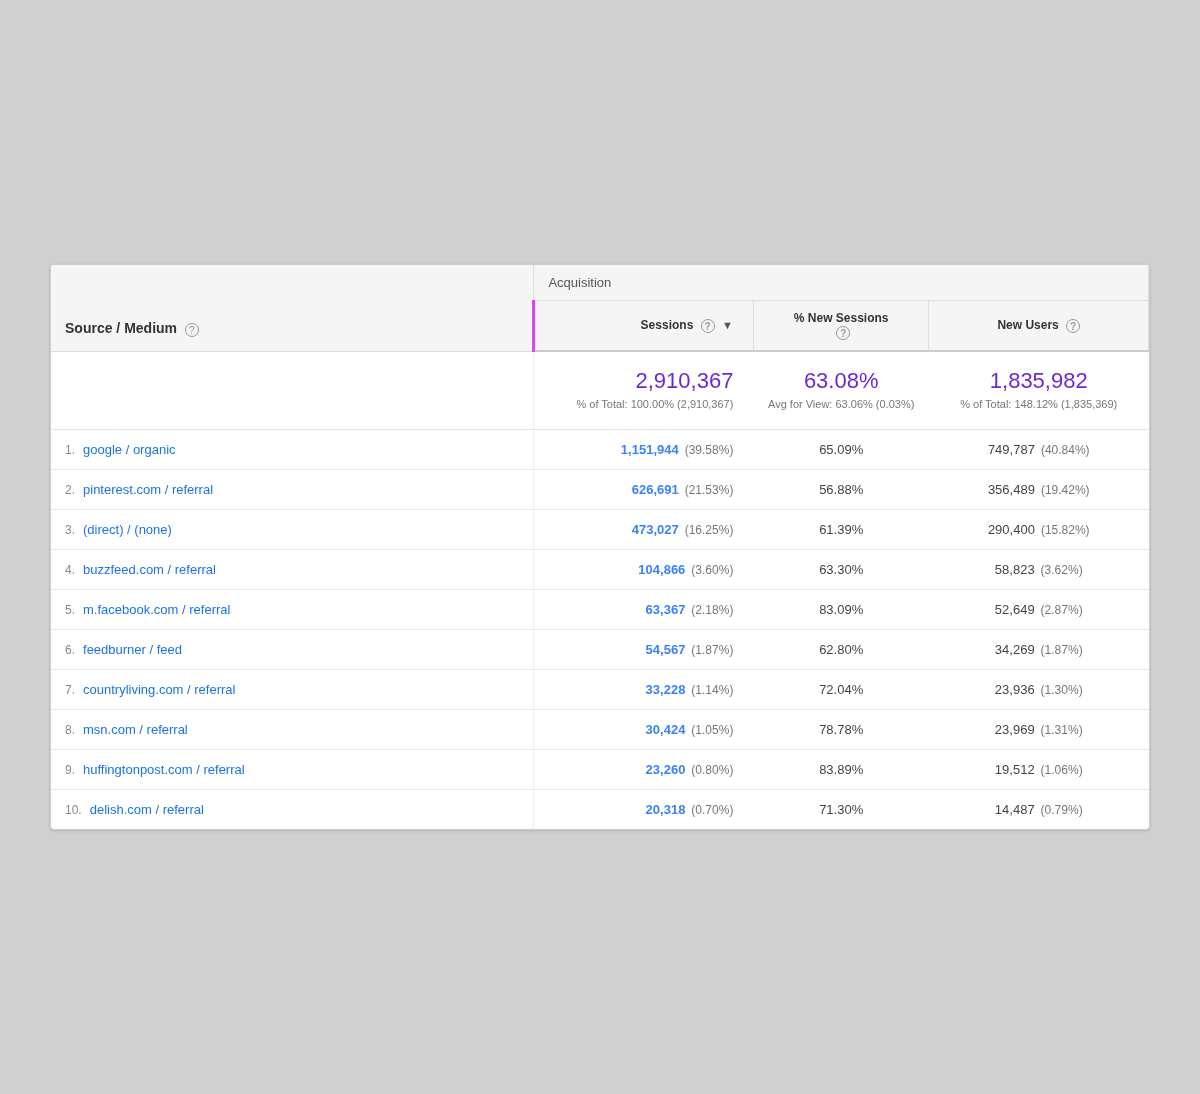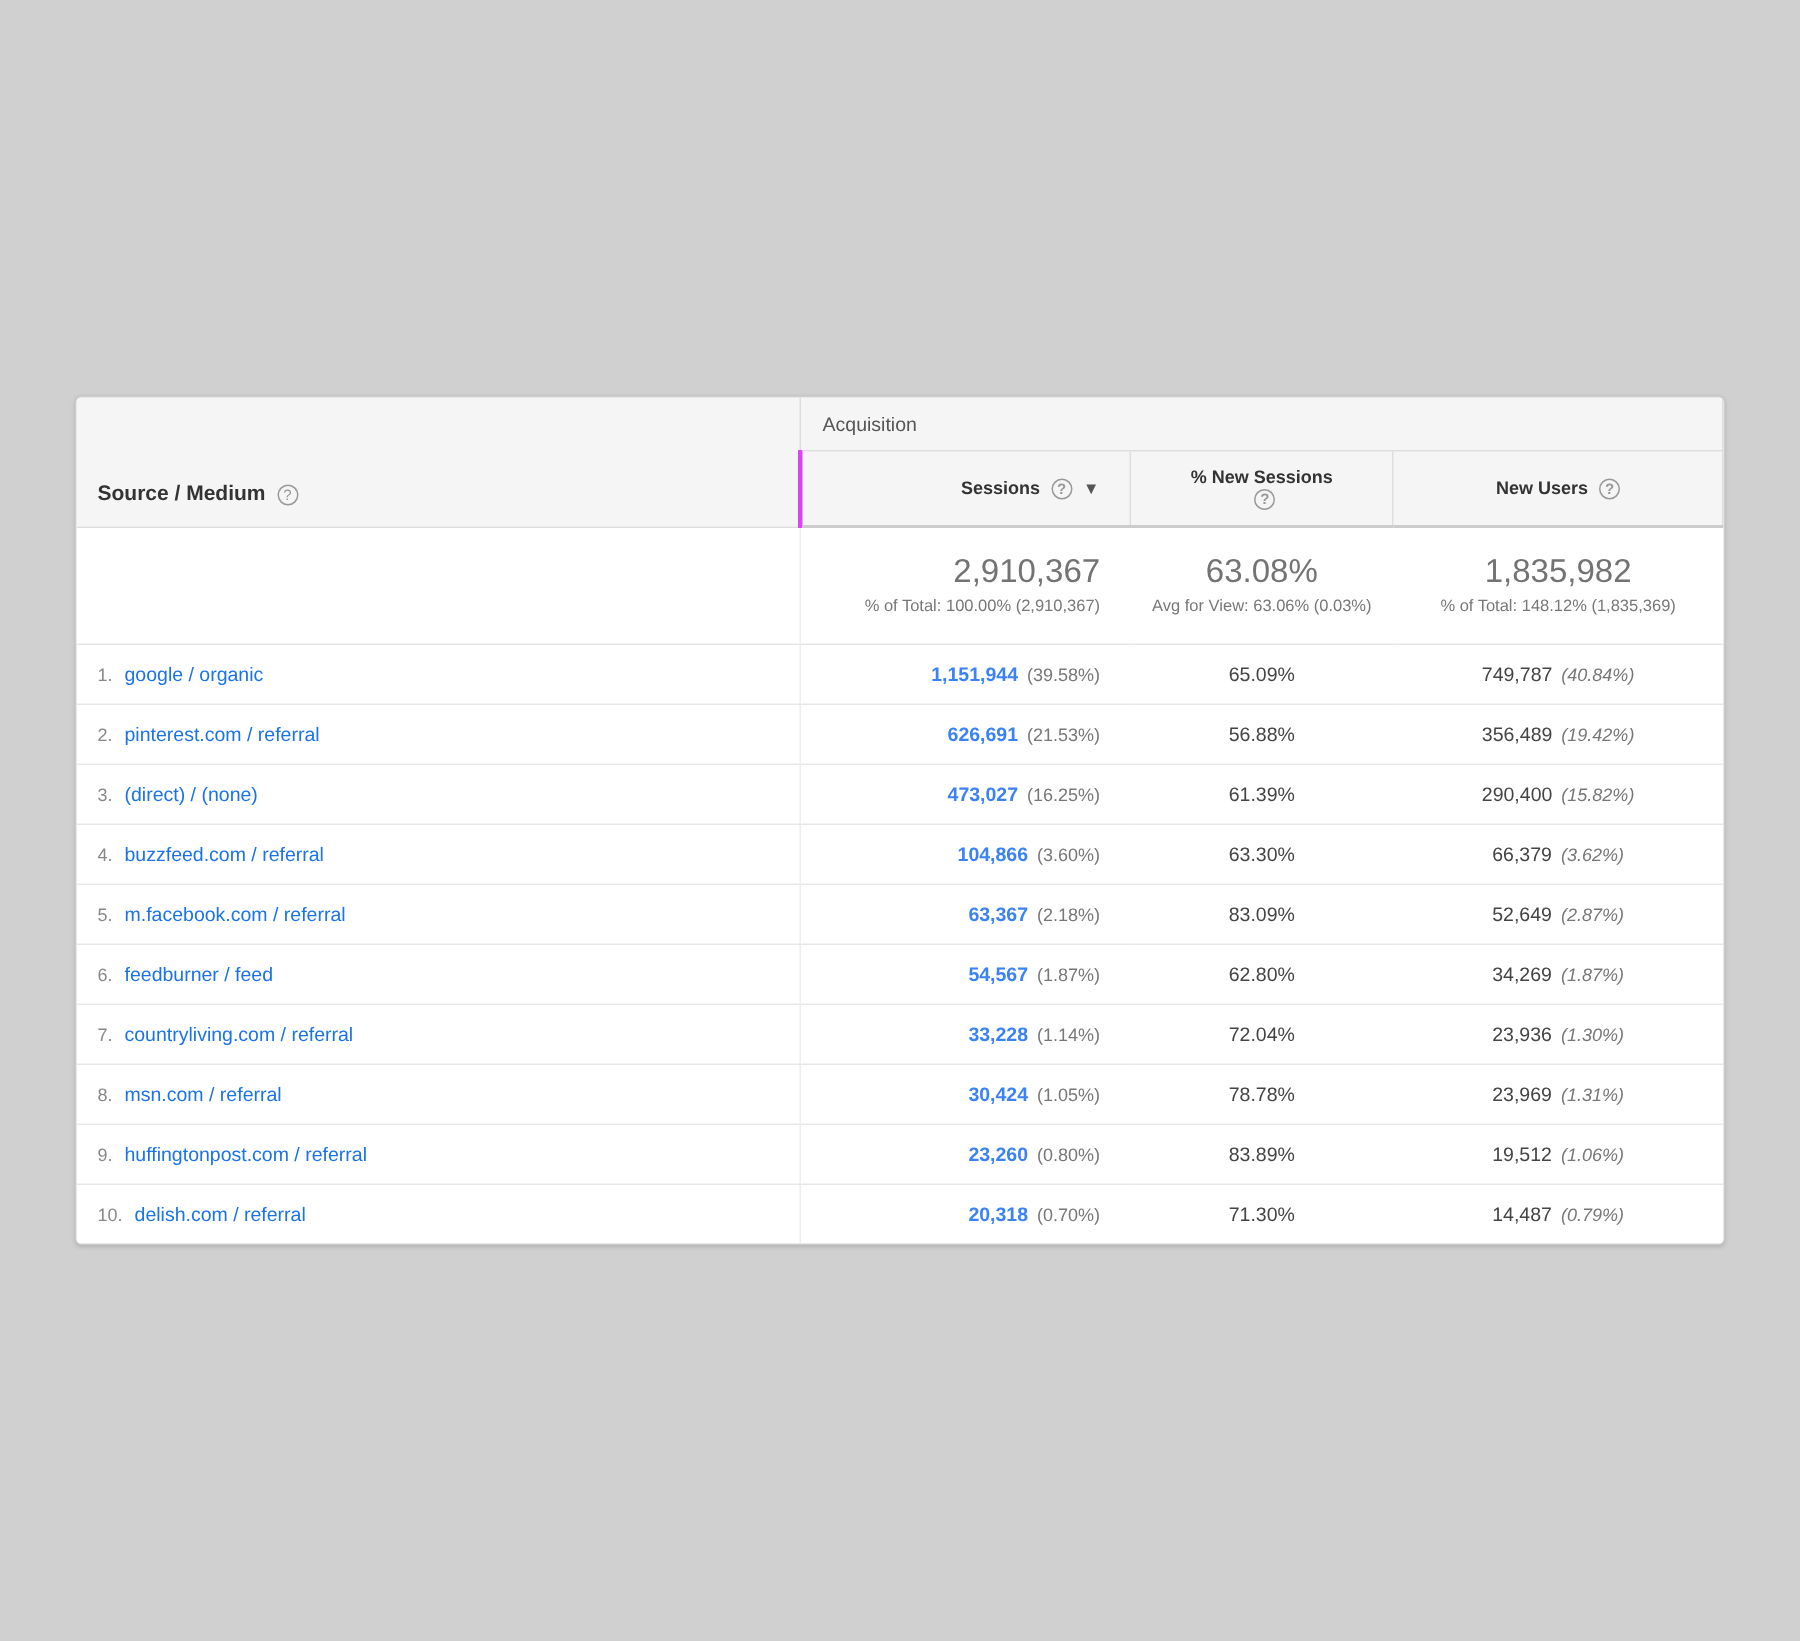--- a/index.html
+++ b/index.html
@@ -79,21 +79,21 @@
       border-bottom: 1px solid #e5e5e5;
       padding: 16px 14px;
       text-align: center;
       vertical-align: middle;
     }
     .totals-row td.col-source {
       text-align: left;
     }
     .total-main {
       font-size: 22px;
-      color: #737373;
+      color: #6d28d9;
       font-weight: 300;
       display: block;
     }
     .total-sub {
       font-size: 11px;
       color: #777;
       display: block;
       margin-top: 2px;
       line-height: 1.5;
     }
@@ -140,21 +140,20 @@
     .pct-new-val {
       color: #444;
     }
     .new-users-val {
       color: #444;
     }
     .new-users-pct {
       color: #777;
       font-size: 12px;
       margin-left: 6px;
-      font-style: italic;
     }
     
     .col-source-th { width: 44%; margin-top: 19px; }
     .col-sessions-th { width: 20%; }
     .col-pctnew-th { width: 16%; }
     .col-newusers-th { width: 20%; }
     .col-right-border { border-right: 1px solid #ddd !important; }
     .acq-th {
       border-bottom: 1px solid #ddd !important;
     }
@@ -226,21 +225,21 @@
         <tr class="data-row">
           <td class="col-source"><span class="row-num">3.</span><a class="source-link" href="#">(direct) / (none)</a></td>
           <td class="col-sessions" style="border-left: 1px solid rgb(238, 238, 238);"><span class="sessions-val">473,027</span><span class="sessions-pct">(16.25%)</span></td>
           <td class="col-pct-new"><span class="pct-new-val">61.39%</span></td>
           <td class="col-new-users"><span class="new-users-val">290,400</span><span class="new-users-pct">(15.82%)</span></td>
         </tr>
         <tr class="data-row">
           <td class="col-source"><span class="row-num">4.</span><a class="source-link" href="#">buzzfeed.com / referral</a></td>
           <td class="col-sessions" style="border-left: 1px solid rgb(238, 238, 238);"><span class="sessions-val">104,866</span><span class="sessions-pct">(3.60%)</span></td>
           <td class="col-pct-new"><span class="pct-new-val">63.30%</span></td>
-          <td class="col-new-users"><span class="new-users-val">66,379</span><span class="new-users-pct">(3.62%)</span></td>
+          <td class="col-new-users"><span class="new-users-val">58,823</span><span class="new-users-pct">(3.62%)</span></td>
         </tr>
         <tr class="data-row">
           <td class="col-source"><span class="row-num">5.</span><a class="source-link" href="#">m.facebook.com / referral</a></td>
           <td class="col-sessions" style="border-left: 1px solid rgb(238, 238, 238);"><span class="sessions-val">63,367</span><span class="sessions-pct">(2.18%)</span></td>
           <td class="col-pct-new"><span class="pct-new-val">83.09%</span></td>
           <td class="col-new-users"><span class="new-users-val">52,649</span><span class="new-users-pct">(2.87%)</span></td>
         </tr>
         <tr class="data-row">
           <td class="col-source"><span class="row-num">6.</span><a class="source-link" href="#">feedburner / feed</a></td>
           <td class="col-sessions" style="border-left: 1px solid rgb(238, 238, 238);"><span class="sessions-val">54,567</span><span class="sessions-pct">(1.87%)</span></td>

